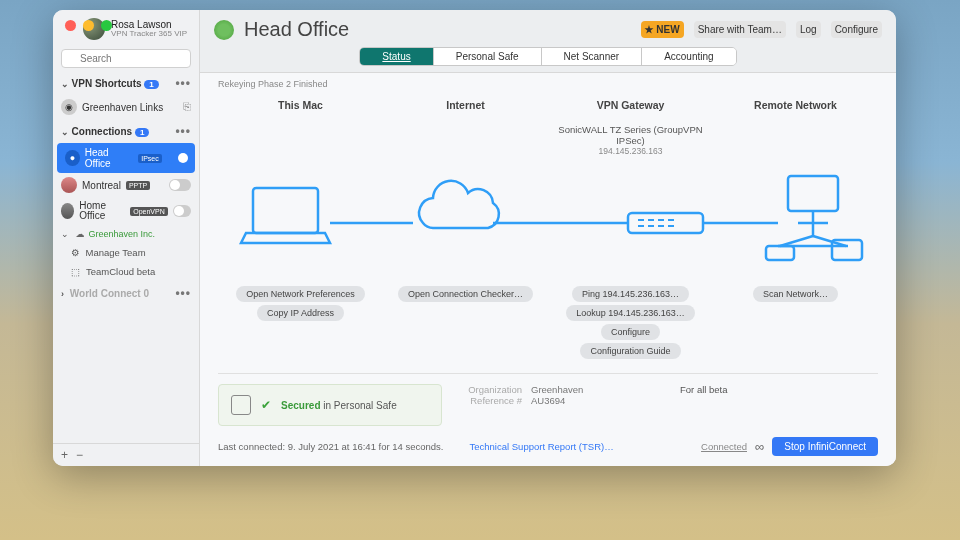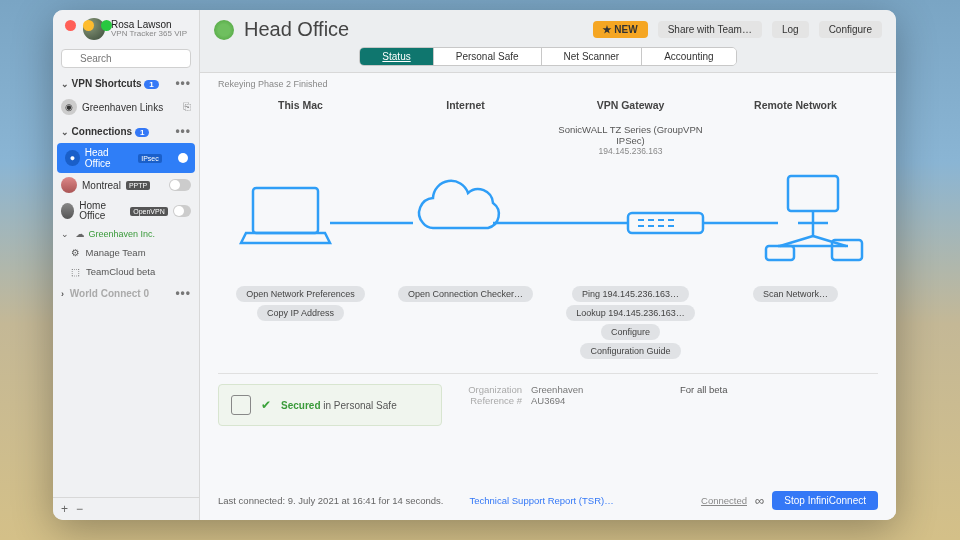--- a/index.html
+++ b/index.html
@@ -1,17 +1,17 @@
 <!DOCTYPE html>
 <html><head>
 <meta charset="utf-8">
 <style>
 * { box-sizing: border-box; margin: 0; padding: 0; font-family: -apple-system, BlinkMacSystemFont, "Segoe UI", sans-serif; }
 body { background: linear-gradient(180deg, #7aa5c4 0%, #8ab5d4 30%, #c4b896 60%, #d4c088 100%); width: 960px; height: 540px; overflow: hidden; position: relative; }
-.window { position: absolute; left: 53px; top: 10px; width: 843px; height: 510px; background: #eceef0; border-radius: 10px; box-shadow: 0 10px 40px rgba(0,0,0,0.3); display: flex; overflow: hidden; }
+.window { position: absolute; left: 53px; top: 10px; width: 843px; height: 456px; background: #eceef0; border-radius: 10px; box-shadow: 0 10px 40px rgba(0,0,0,0.3); display: flex; overflow: hidden; }
 .traffic-lights { position: absolute; top: 10px; left: 12px; display: flex; gap: 7px; z-index: 10; }
 .tl { width: 11px; height: 11px; border-radius: 50%; }
 .tl.r { background: #ff5f57; } .tl.y { background: #febc2e; } .tl.g { background: #28c840; }
 .sidebar { width: 147px; background: #f0f1f3; border-right: 1px solid #d8d8d8; display: flex; flex-direction: column; font-size: 10px; }
 .profile { padding: 8px 10px 6px 30px; display: flex; align-items: center; gap: 6px; }
 .avatar { width: 22px; height: 22px; border-radius: 50%; background: radial-gradient(circle at 30% 30%, #8a9a7a, #3a4a3a); }
 .profile-text { display: flex; flex-direction: column; line-height: 1.1; }
 .profile-name { font-size: 10px; font-weight: 500; color: #222; }
 .profile-sub { font-size: 8px; color: #888; }
 .search { margin: 3px 8px; }
@@ -30,21 +30,21 @@
 .toggle.on { background: #2f7ef7; }
 .toggle::after { content: ""; position: absolute; width: 10px; height: 10px; background: #fff; border-radius: 50%; top: 1px; left: 1px; }
 .toggle.on::after { left: 11px; }
 .sb-sub { display: flex; align-items: center; padding: 4px 8px 4px 18px; gap: 6px; font-size: 9.5px; color: #555; cursor: pointer; }
 .cloud-row { display: flex; align-items: center; gap: 4px; padding: 4px 8px; font-size: 9px; color: #666; }
 .sidebar-footer { margin-top: auto; border-top: 1px solid #d8d8d8; padding: 4px 8px; display: flex; gap: 8px; color: #666; font-size: 12px; }
 .main { flex: 1; display: flex; flex-direction: column; background: #eceef0; }
 .header { display: flex; align-items: center; padding: 8px 14px 4px; gap: 10px; }
 .conn-icon { width: 20px; height: 20px; border-radius: 50%; background: radial-gradient(circle, #6fbf5f 40%, #4a9f3a 100%); }
 .conn-title { font-size: 20px; font-weight: 300; color: #444; flex: 1; }
-.hdr-btn { font-size: 10px; padding: 3px 10px; border-radius: 4px; background: #e4e4e4; color: #333; border: none; cursor: pointer; }
+.hdr-btn { font-size: 10px; padding: 3px 4px; border-radius: 4px; background: #e4e4e4; color: #333; border: none; cursor: pointer; }
 .new-btn { background: #f5a623; color: #333; font-weight: 600; }
 .tabbar { display: flex; justify-content: center; padding: 2px 0 6px; }
 .tabs { display: flex; border: 1px solid #c8c8c8; border-radius: 5px; overflow: hidden; font-size: 10px; }
 .tab { padding: 3px 22px; background: #fff; color: #333; cursor: pointer; border-right: 1px solid #c8c8c8; }
 .tab:last-child { border-right: none; }
 .tab.active { background: #0f766e; color: #fff; text-decoration: underline; }
 .content { flex: 1; background: #f7f8fa; border-top: 1px solid #d8d8d8; padding: 6px 18px 0; display: flex; flex-direction: column; overflow: hidden; }
 .status-line { font-size: 9px; color: #888; margin-bottom: 10px; }
 .topology { display: flex; justify-content: space-around; font-size: 10px; color: #444; }
 .topo-col { flex: 1; text-align: center; }

